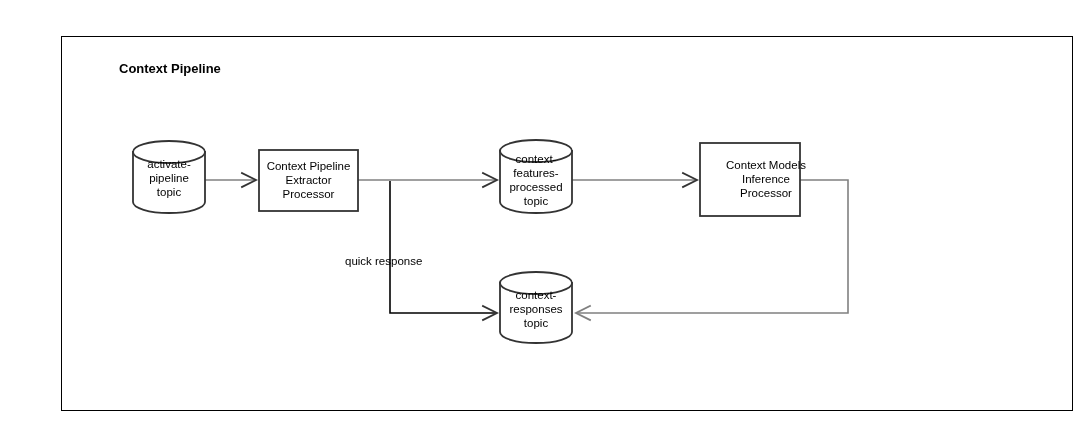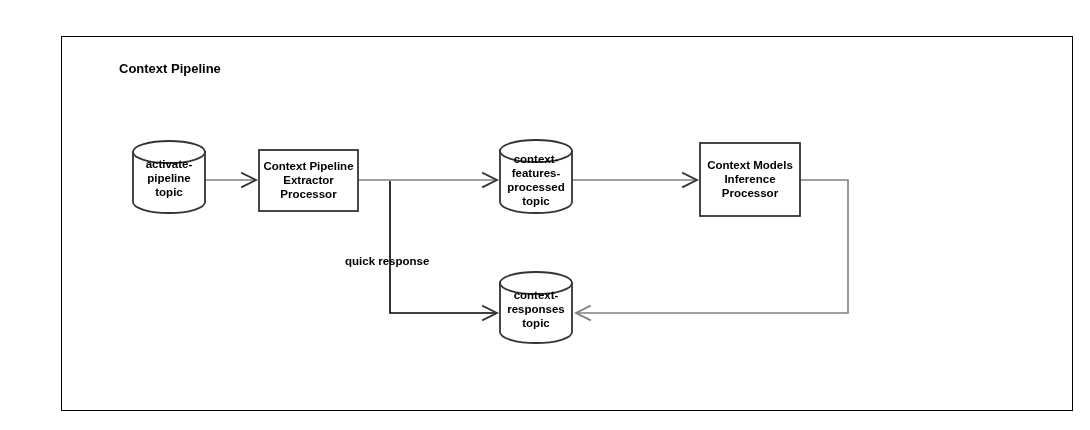--- a/index.html
+++ b/index.html
@@ -27,21 +27,20 @@
     height: 430px;
   }
   .lbl {
     position: absolute;
     text-align: center;
     color: #000000;
     font-family: "Liberation Sans", sans-serif;
     line-height: 14px;
     white-space: pre-line;
     pointer-events: none;
-    font-weight: bold;
   }
   .node-label {
     font-size: 11.5px;
   }
   .edge-label {
     font-size: 11.5px;
     text-align: left;
     white-space: nowrap;
   }
   .group-title {
@@ -118,21 +117,21 @@
 
   <div class="lbl node-label" style="left:256px; top:159px; width:105px;">Context Pipeline
 Extractor
 Processor</div>
 
   <div class="lbl node-label" style="left:498px; top:152px; width:76px;">context-
 features-
 processed
 topic</div>
 
-  <div class="lbl node-label" style="left:698px; top:158px; width:104px;">Context Models
+  <div class="lbl node-label" style="left:714px; top:158px; width:104px;">Context Models
 Inference
 Processor</div>
 
   <div class="lbl node-label" style="left:496px; top:288px; width:80px;">context-
 responses
 topic</div>
 
   <div class="lbl edge-label" style="left:345px; top:254px;">quick response</div>
 
 </div>

